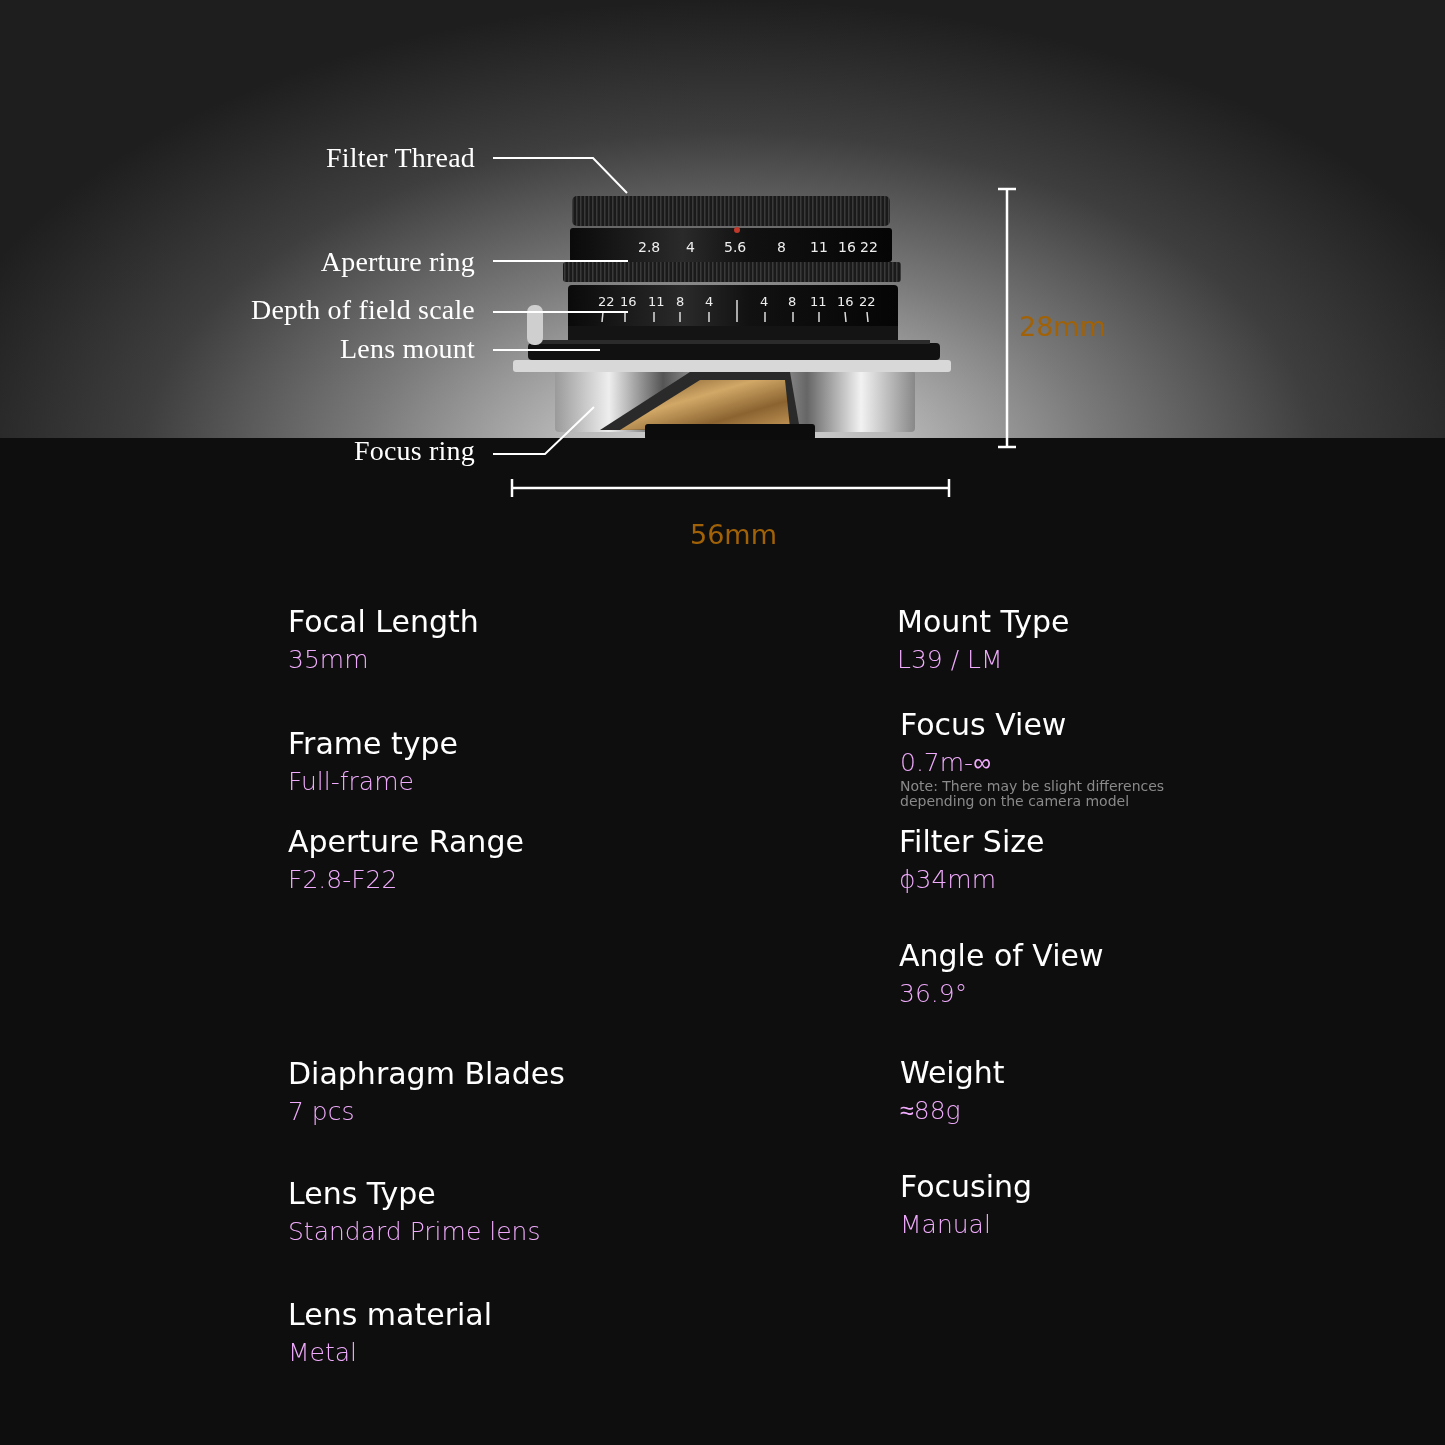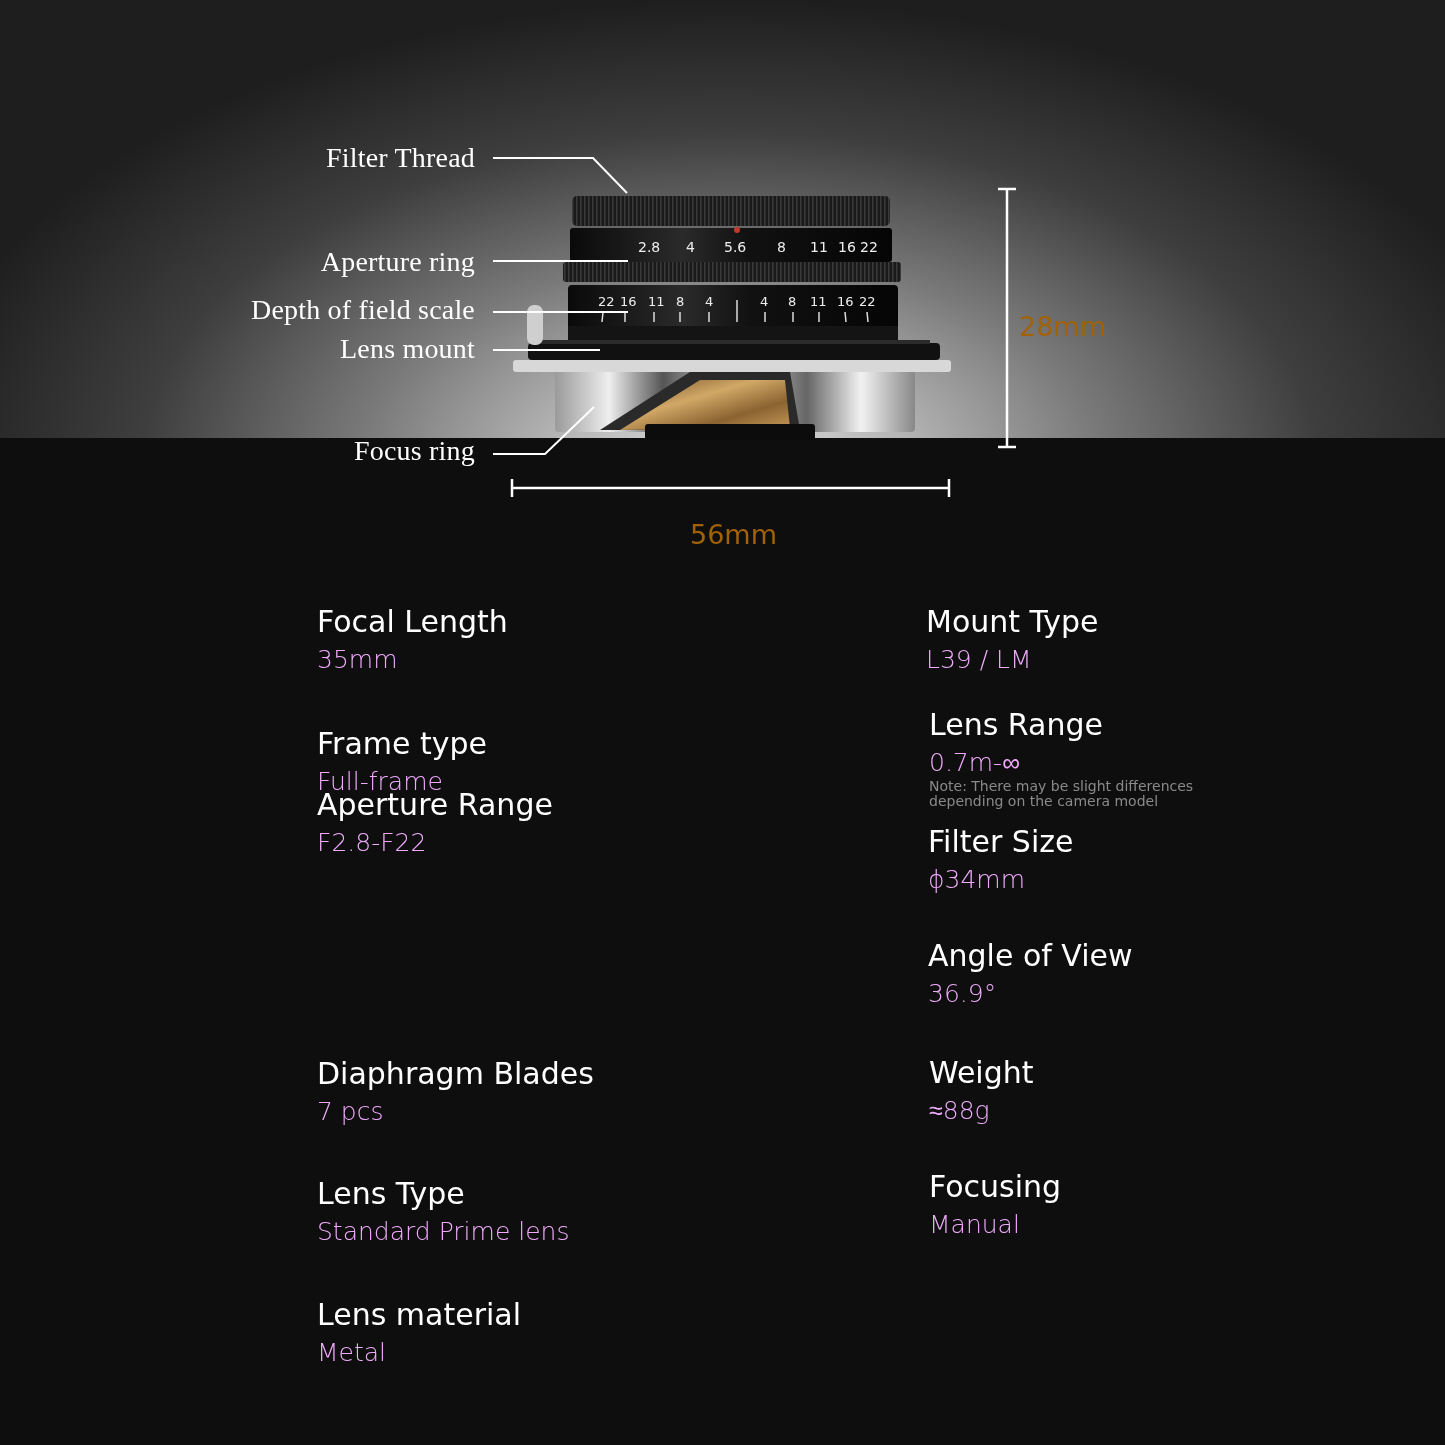--- a/index.html
+++ b/index.html
@@ -4,21 +4,21 @@
 <style>
   html, body { margin:0; padding:0; }
   body { width:1445px; height:1445px; background:#0e0e0e; overflow:hidden; position:relative;
          font-family:"DejaVu Sans", "Liberation Sans", sans-serif; color:#fff; }
   .hero { position:absolute; left:0; top:0; width:1445px; height:438px;
           background: radial-gradient(ellipse 820px 470px at 730px 470px, #e2e2e2 0%, #b5b5b5 22%, #7a7a7a 45%, #3e3e3e 72%, #1e1e1e 100%); }
   .floor { position:absolute; left:0; top:438px; width:1445px; height:1007px; background:#0e0e0e; }
   .callout { position:absolute; font-size:28px; color:#fff; text-align:right; right:970px; line-height:1; white-space:nowrap; letter-spacing:0.2px;font-family:Liberation Serif, serif; }
   svg.overlay { position:absolute; left:0; top:0; }
   .dim-label { position:absolute; font-size:27px; color:#a16207; line-height:1; white-space:nowrap; }
-  .spec { position:absolute;margin-left:29px; }
+  .spec { position:absolute; }
   .spec .t { font-size:30px; color:#fff; line-height:1; white-space:nowrap; }
   .spec .v { font-size:25px; color:#f0abfc; line-height:1; white-space:nowrap; margin-top:10px; font-weight:300; }
   .spec .n { font-size:14px; color:#8a8a8a; line-height:15px; white-space:nowrap; margin-top:2px; }
 </style>
 </head>
 <body>
 
 <div class="hero"></div>
 <div class="floor"></div>
 
@@ -136,21 +136,21 @@
 <div class="dim-label" style="left:690px; top:521px">56mm</div>
 
 <div class="spec" style="left:288px; top:607px">
   <div class="t">Focal Length</div>
   <div class="v">35mm</div>
 </div>
 <div class="spec" style="left:288px; top:729px">
   <div class="t">Frame type</div>
   <div class="v">Full-frame</div>
 </div>
-<div class="spec" style="left:288px; top:790px">
+<div class="spec" style="left:288px; top:827px">
   <div class="t">Aperture Range</div>
   <div class="v">F2.8-F22</div>
 </div>
 <div class="spec" style="left:288px; top:948px">
 </div>
 <div class="spec" style="left:288px; top:1059px">
   <div class="t">Diaphragm Blades</div>
   <div class="v">7 pcs</div>
 </div>
 <div class="spec" style="left:288px; top:1179px">
@@ -160,21 +160,21 @@
 <div class="spec" style="left:288px; top:1300px">
   <div class="t">Lens material</div>
   <div class="v">Metal</div>
 </div>
 
 <div class="spec" style="left:897px; top:607px">
   <div class="t">Mount Type</div>
   <div class="v">L39 / LM</div>
 </div>
 <div class="spec" style="left:900px; top:710px">
-  <div class="t">Lens Range</div>
+  <div class="t">Focus View</div>
   <div class="v">0.7m-∞</div>
   <div class="n" style="margin-top:4px">Note: There may be slight differences</div>
   <div class="n" style="margin-top:0">depending on the camera model</div>
 </div>
 <div class="spec" style="left:899px; top:827px">
   <div class="t">Filter Size</div>
   <div class="v">ϕ34mm</div>
 </div>
 <div class="spec" style="left:899px; top:941px">
   <div class="t">Angle of View</div>

